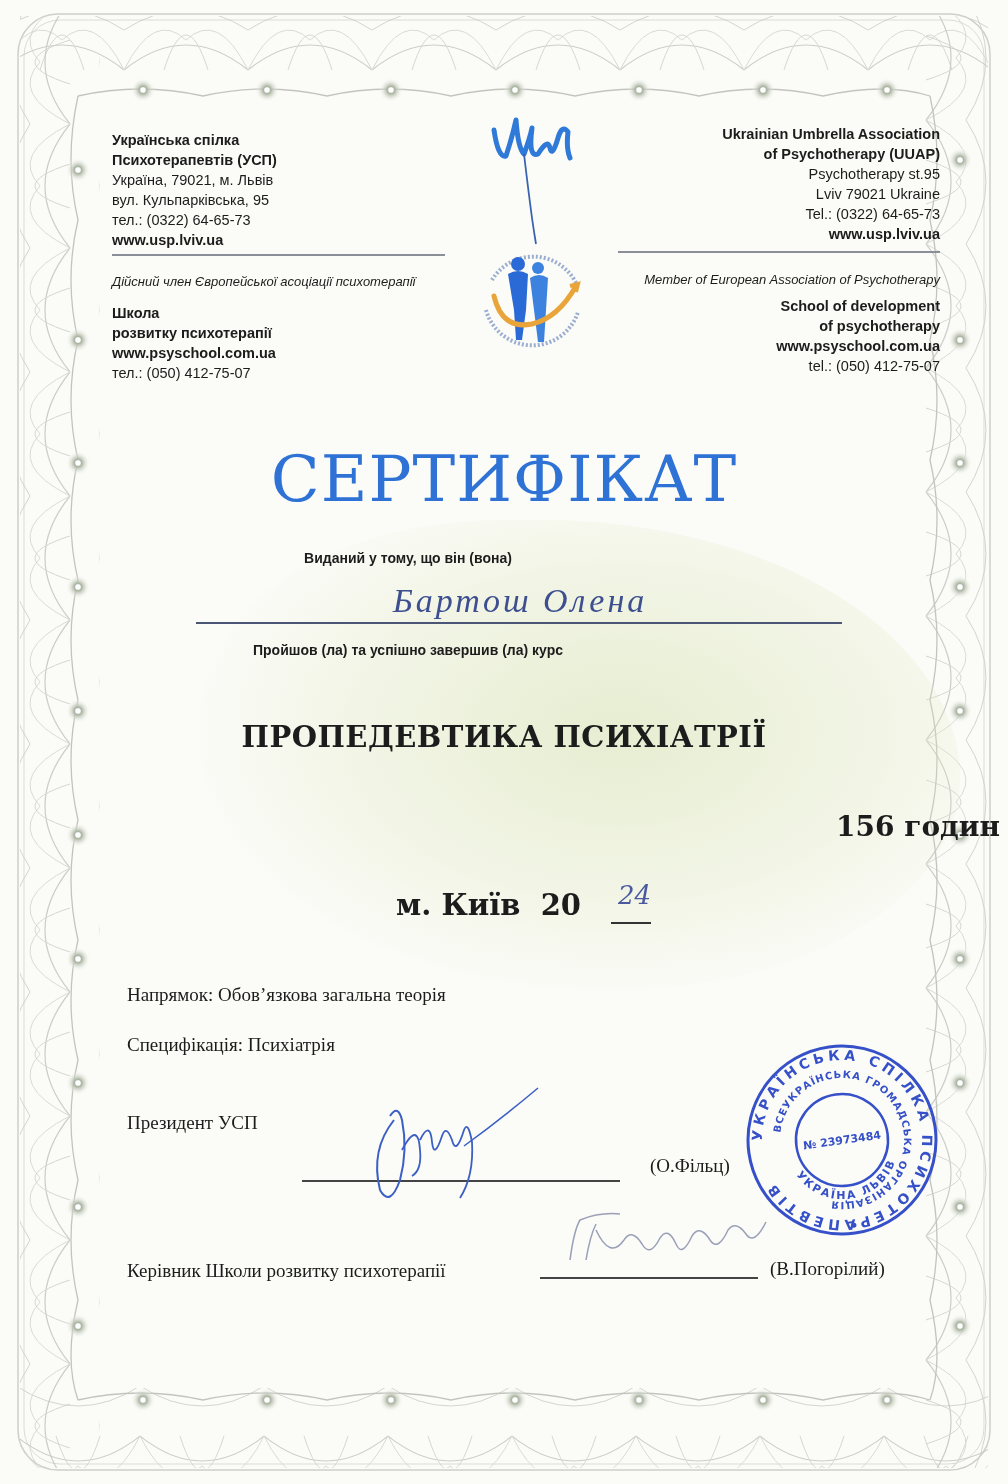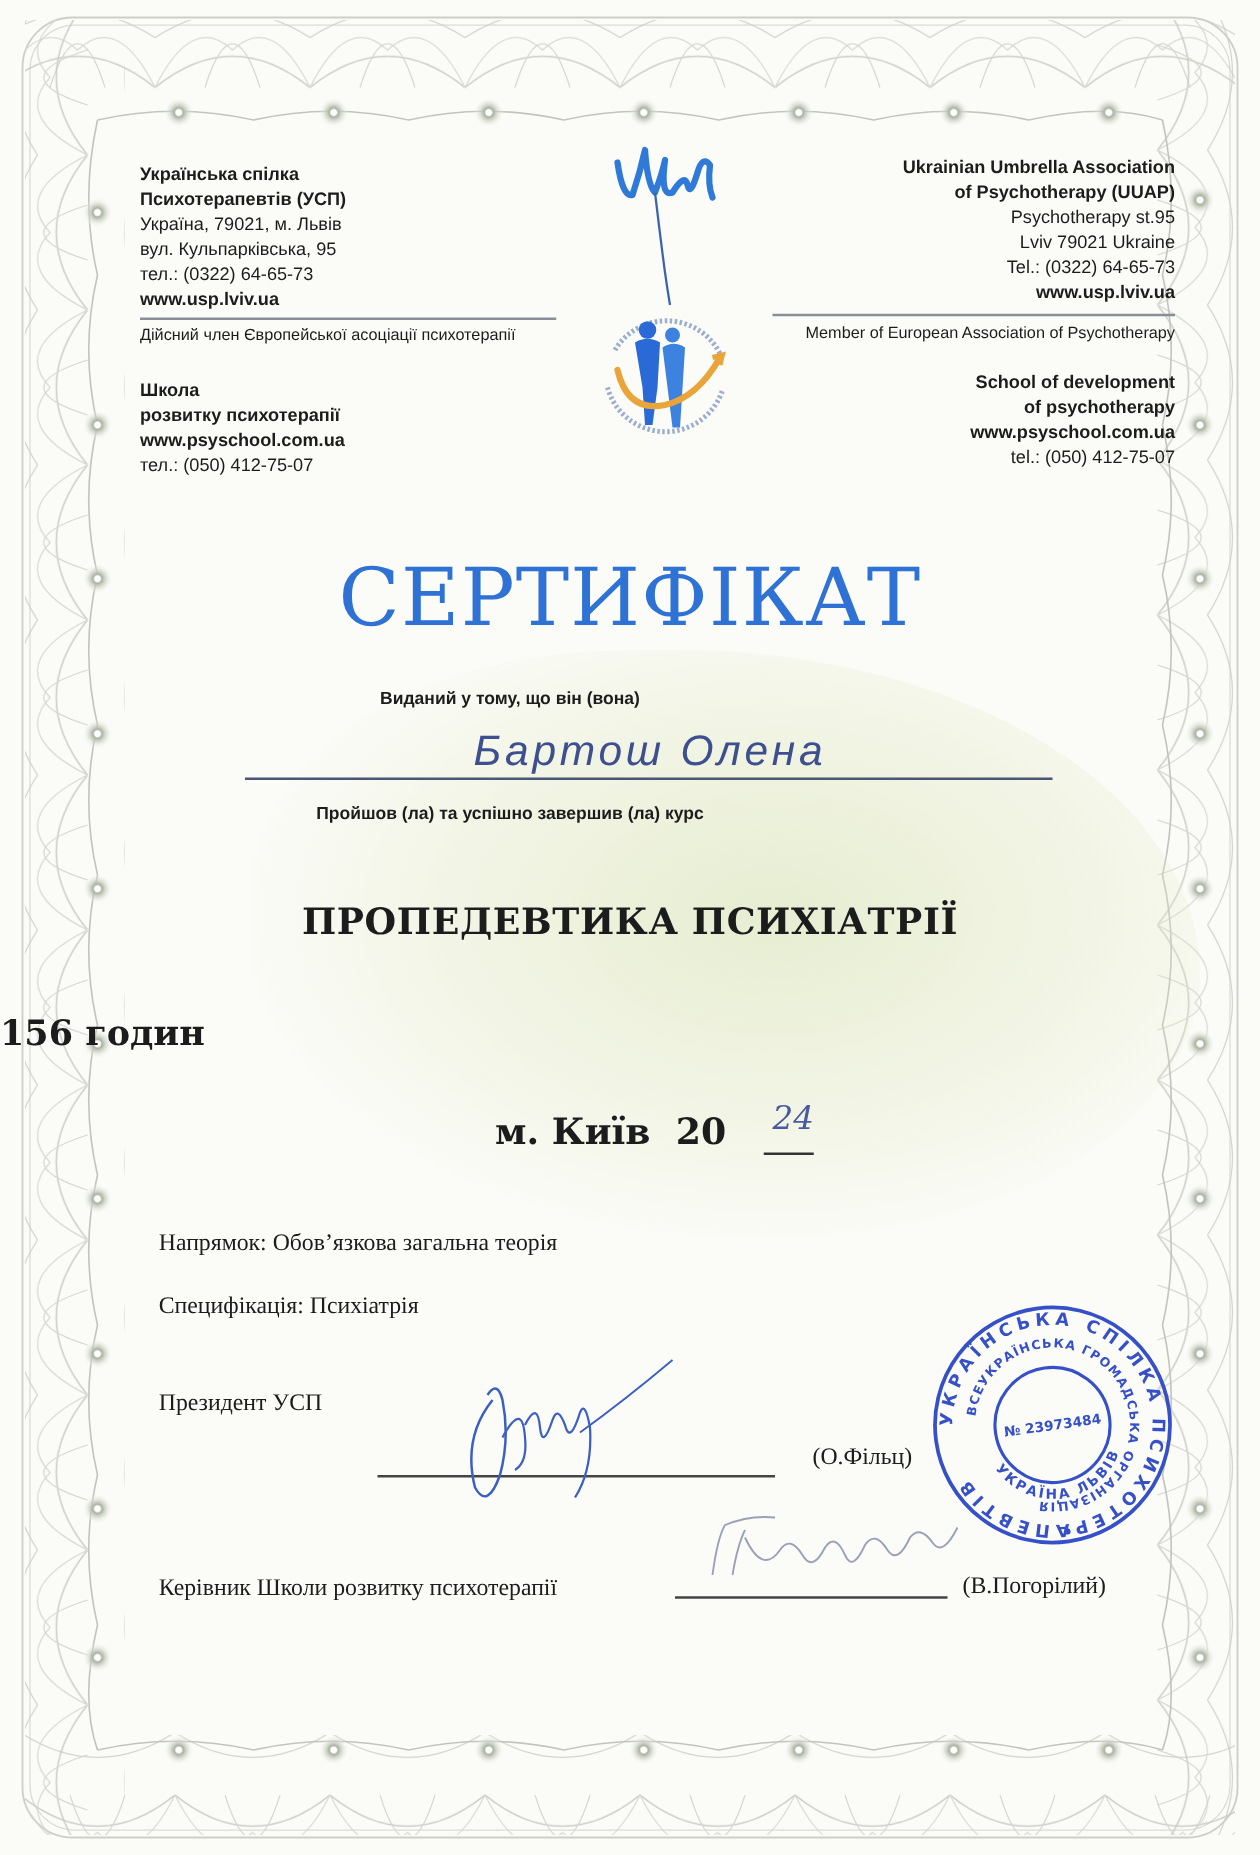--- a/index.html
+++ b/index.html
@@ -15,42 +15,42 @@
     background: radial-gradient(ellipse at 55% 45%, rgba(214,226,178,0.55) 0%, rgba(226,234,198,0.35) 45%, rgba(251,251,247,0) 72%);
     border-radius: 40% 55% 45% 50%;
   }
   .hdr { position: absolute; font-size: 14.5px; line-height: 20px; }
   .hdr .b { font-weight: bold; }
   .hdr-left { left: 112px; top: 130px; text-align: left; }
   .hdr-right { right: 68px; top: 124px; text-align: right; }
   .hdr-left2 { left: 112px; top: 303px; }
   .hdr-right2 { right: 68px; top: 296px; text-align: right; }
   .rule { position: absolute; height: 1.5px; background: #8a8f97; }
-  .member { position: absolute; font-size: 13px; }
+  .member { position: absolute; font-style: italic; font-size: 13px; margin-top: 14px; }
   .logo-usp { position: absolute; left: 488px; top: 108px; width: 90px; height: 140px; }
   .logo-school { position: absolute; left: 472px; top: 240px; width: 120px; height: 120px; }
   .title {
     position: absolute; left: 0; width: 1008px; top: 442px; text-align: center;
     font-family: "DejaVu Serif", serif; font-weight: normal; font-size: 64px;
     color: #2f72d6; letter-spacing: 1px;
   }
   .center-line { position: absolute; left: 0; width: 816px; text-align: center; }
   .small-bold { font-size: 14px; font-weight: bold; }
   .name-hand {
     position: absolute; left: 200px; width: 640px; top: 582px; text-align: center;
-    font-family: Liberation Sans, sans-serif; font-style: italic; font-size: 34px;
+    font-family: Liberation Serif, serif; font-style: italic; font-size: 34px;
     color: #3d4f8f; letter-spacing: 3px;
   }
   .name-line { position: absolute; left: 196px; top: 622px; width: 646px; height: 1.5px; background: #4b5575; }
   .course {
     position: absolute; left: 0; width: 1008px; top: 720px; text-align: center;
     font-family: "DejaVu Serif", serif; font-weight: bold; font-size: 29px; letter-spacing: 0.5px;
   }
   .hours {
-    position: absolute; left: 0; width: 1000px; top: 810px; text-align: left;
+    position: absolute; left: 0; width: 1000px; top: 810px; text-align: right;
     font-family: "DejaVu Serif", serif; font-weight: bold; font-size: 28px;
   }
   .place {
     position: absolute; left: 396px; top: 888px;
     font-family: "DejaVu Serif", serif; font-weight: bold; font-size: 29px;
   }
   .year-hand {
     position: absolute; left: 618px; top: 880px; font-family: "DejaVu Serif", serif;
     font-style: italic; font-size: 26px; color: #4a5aa0;
   }

